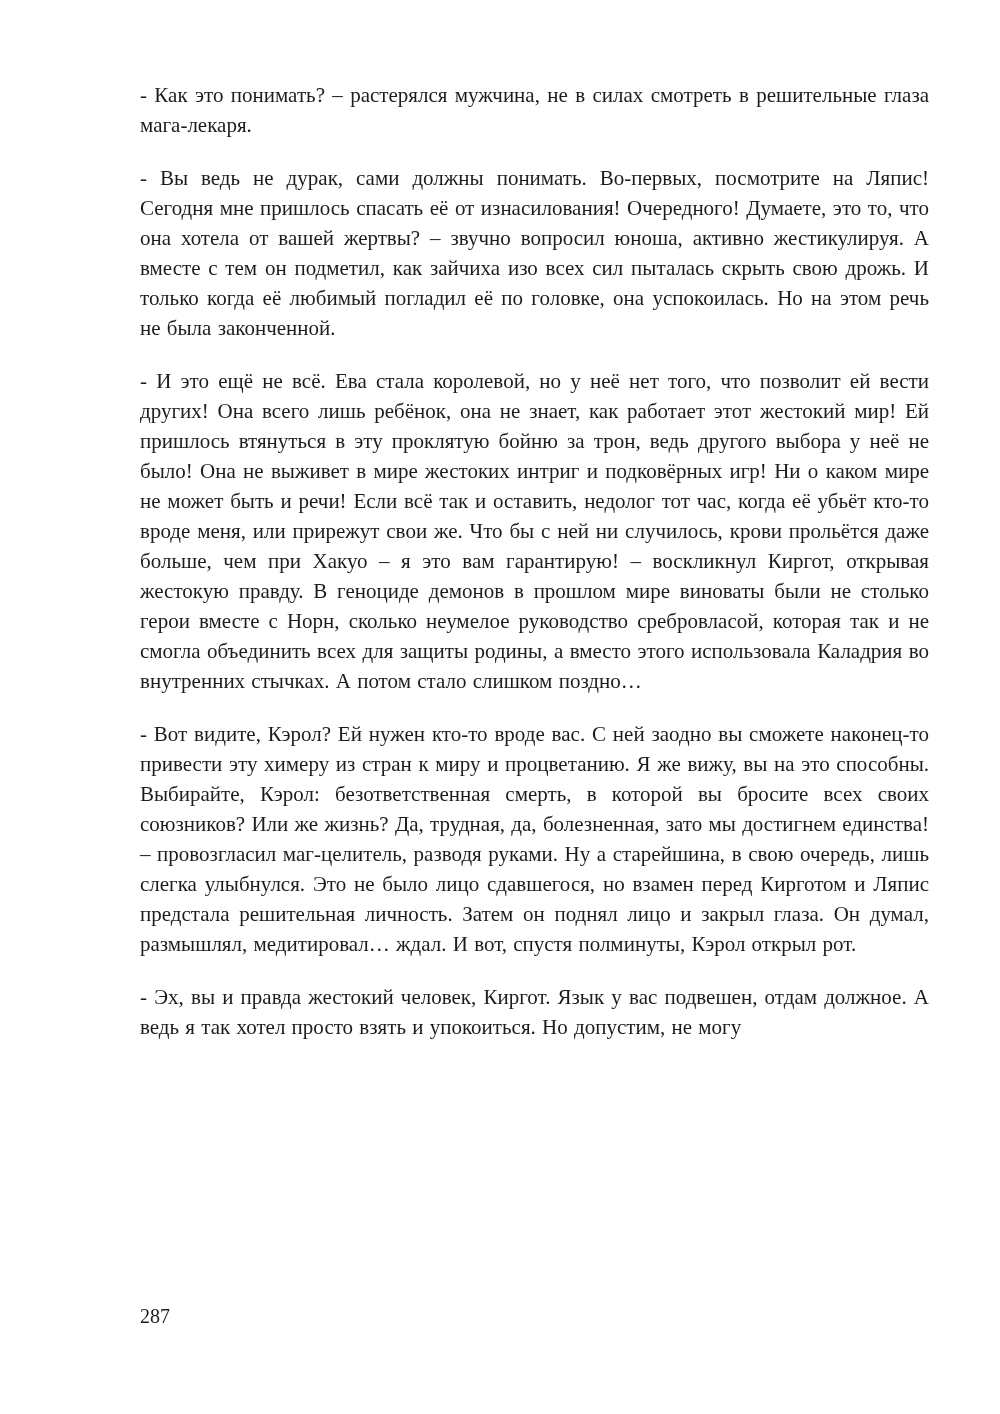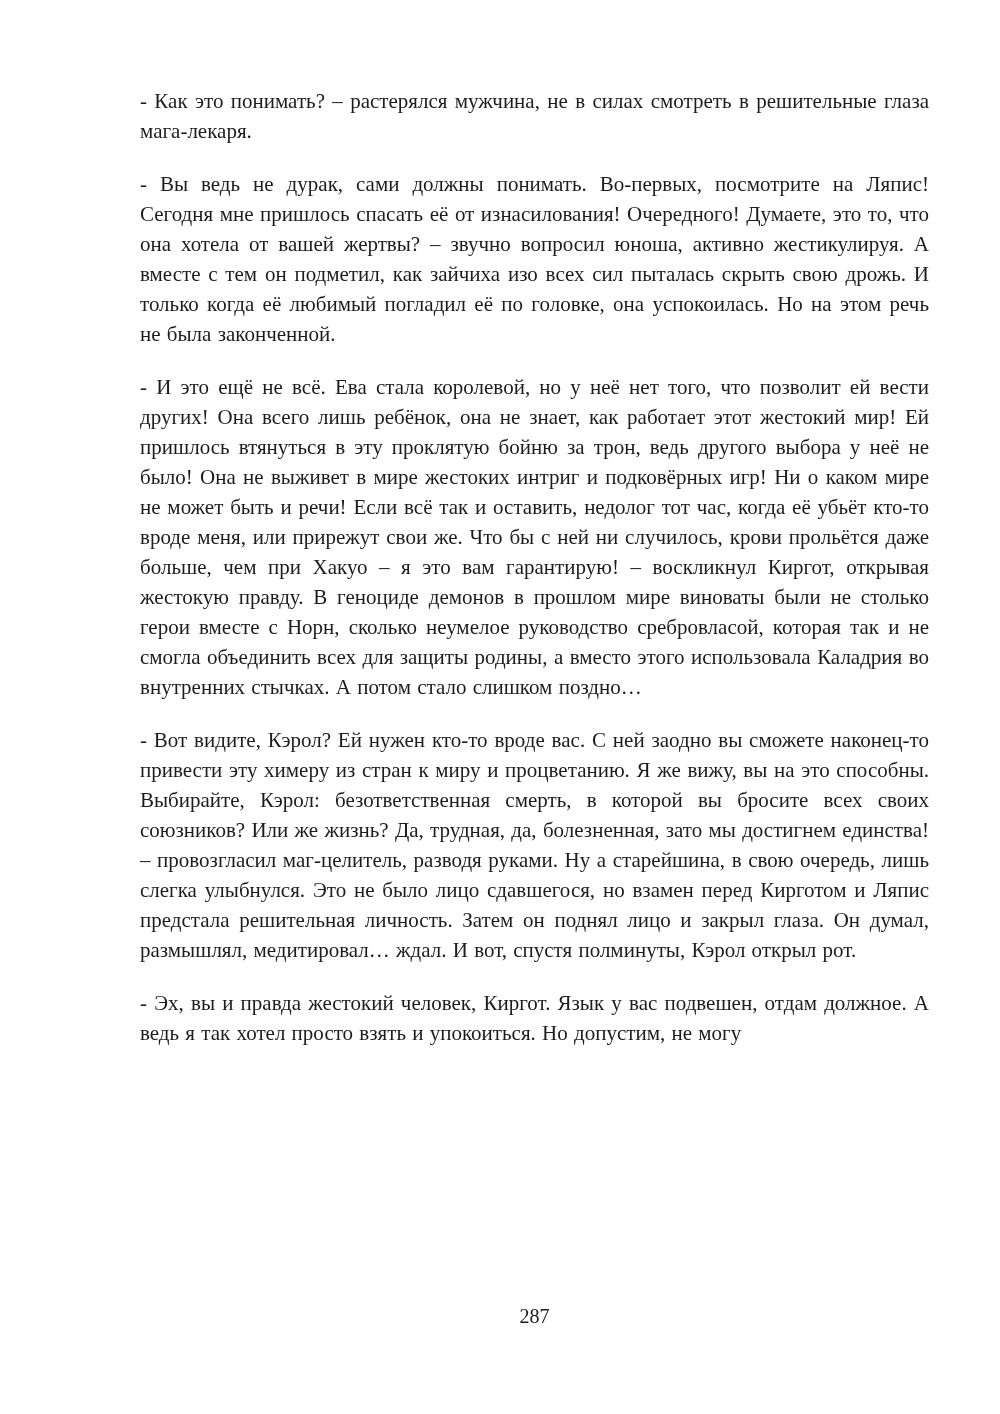--- a/index.html
+++ b/index.html
@@ -12,40 +12,40 @@
     width: 1000px;
     height: 1414px;
     background: #ffffff;
     overflow: hidden;
     font-family: "Liberation Serif", "DejaVu Serif", serif;
     color: #1c1c1c;
   }
   .text-block {
     position: absolute;
     left: 140px;
-    top: 86px;
+    top: 80px;
     width: 789px;
   }
   .para {
     margin: 0 0 23px 0;
     font-size: 21px;
     line-height: 30px;
     text-align: justify;
     text-align-last: left;
     word-spacing: 1px;
   }
   .para:last-child {
     margin-bottom: 4px;
   }
   .page-number {
     position: absolute;
     left: 140px;
     top: 1303px;
     width: 789px;
-    text-align: center;
+    text-align: left;
     font-size: 20px;
     line-height: 26px;
     color: #1c1c1c;
   }
 </style>
 </head>
 <body>
 
 <div class="page">
   <div class="text-block">

